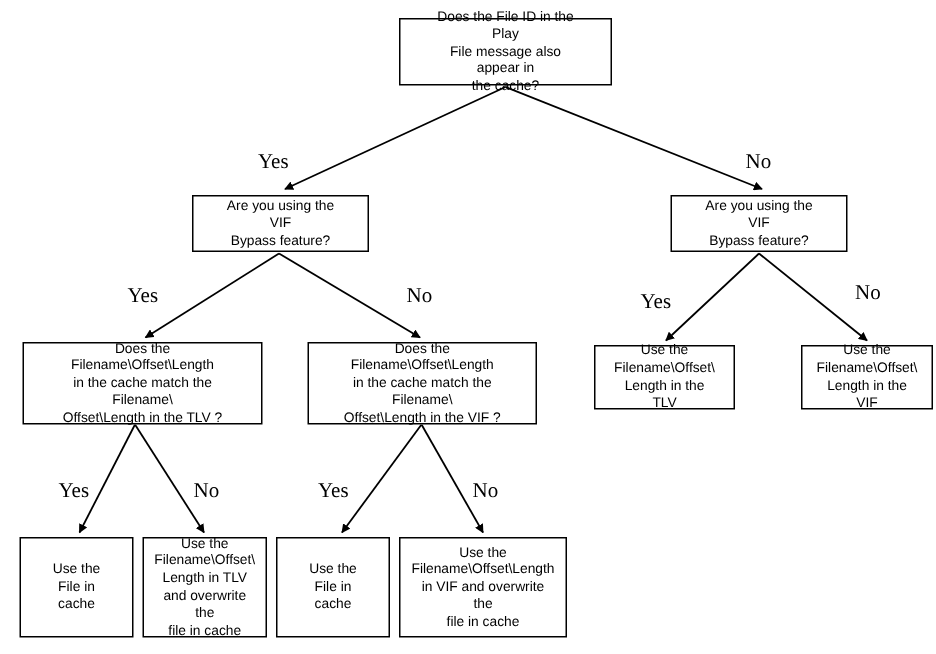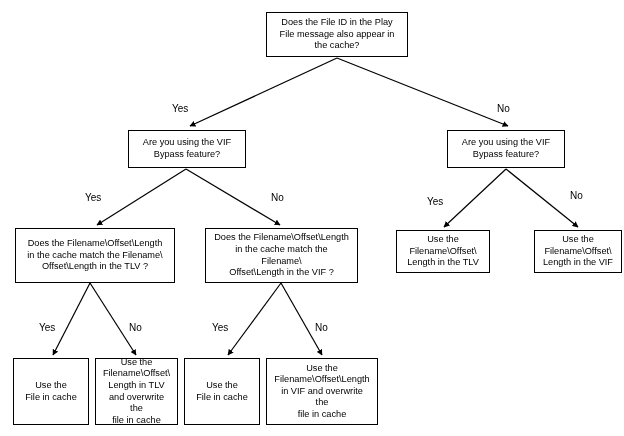--- a/index.html
+++ b/index.html
@@ -28,32 +28,33 @@
     box-sizing: border-box;
     border: 1px solid #000000;
     background: #ffffff;
     color: #000000;
     font-size: 9.2px;
     line-height: 11.6px;
     text-align: center;
     display: flex;
     align-items: center;
     justify-content: center;
-    padding: 2px 8px;
+    padding: 2px 18px;
     white-space: pre-line;
     z-index: 2;
   }
   .edge-label {
     position: absolute;
-    font-size: 10px;
+    font-size: 14px;
     line-height: 11px;
     color: #000000;
     background: transparent;
     z-index: 3;
     white-space: nowrap;
+    font-family: Liberation Serif, serif;
   }
 </style>
 </head>
 <body>
 
 <div id="canvas">
 
   <svg id="edges" viewBox="0 0 624 436" width="624" height="436">
     <defs>
       <marker id="arrow" viewBox="0 0 10 10" refX="9" refY="5" markerWidth="5" markerHeight="5" orient="auto-start-reverse">

